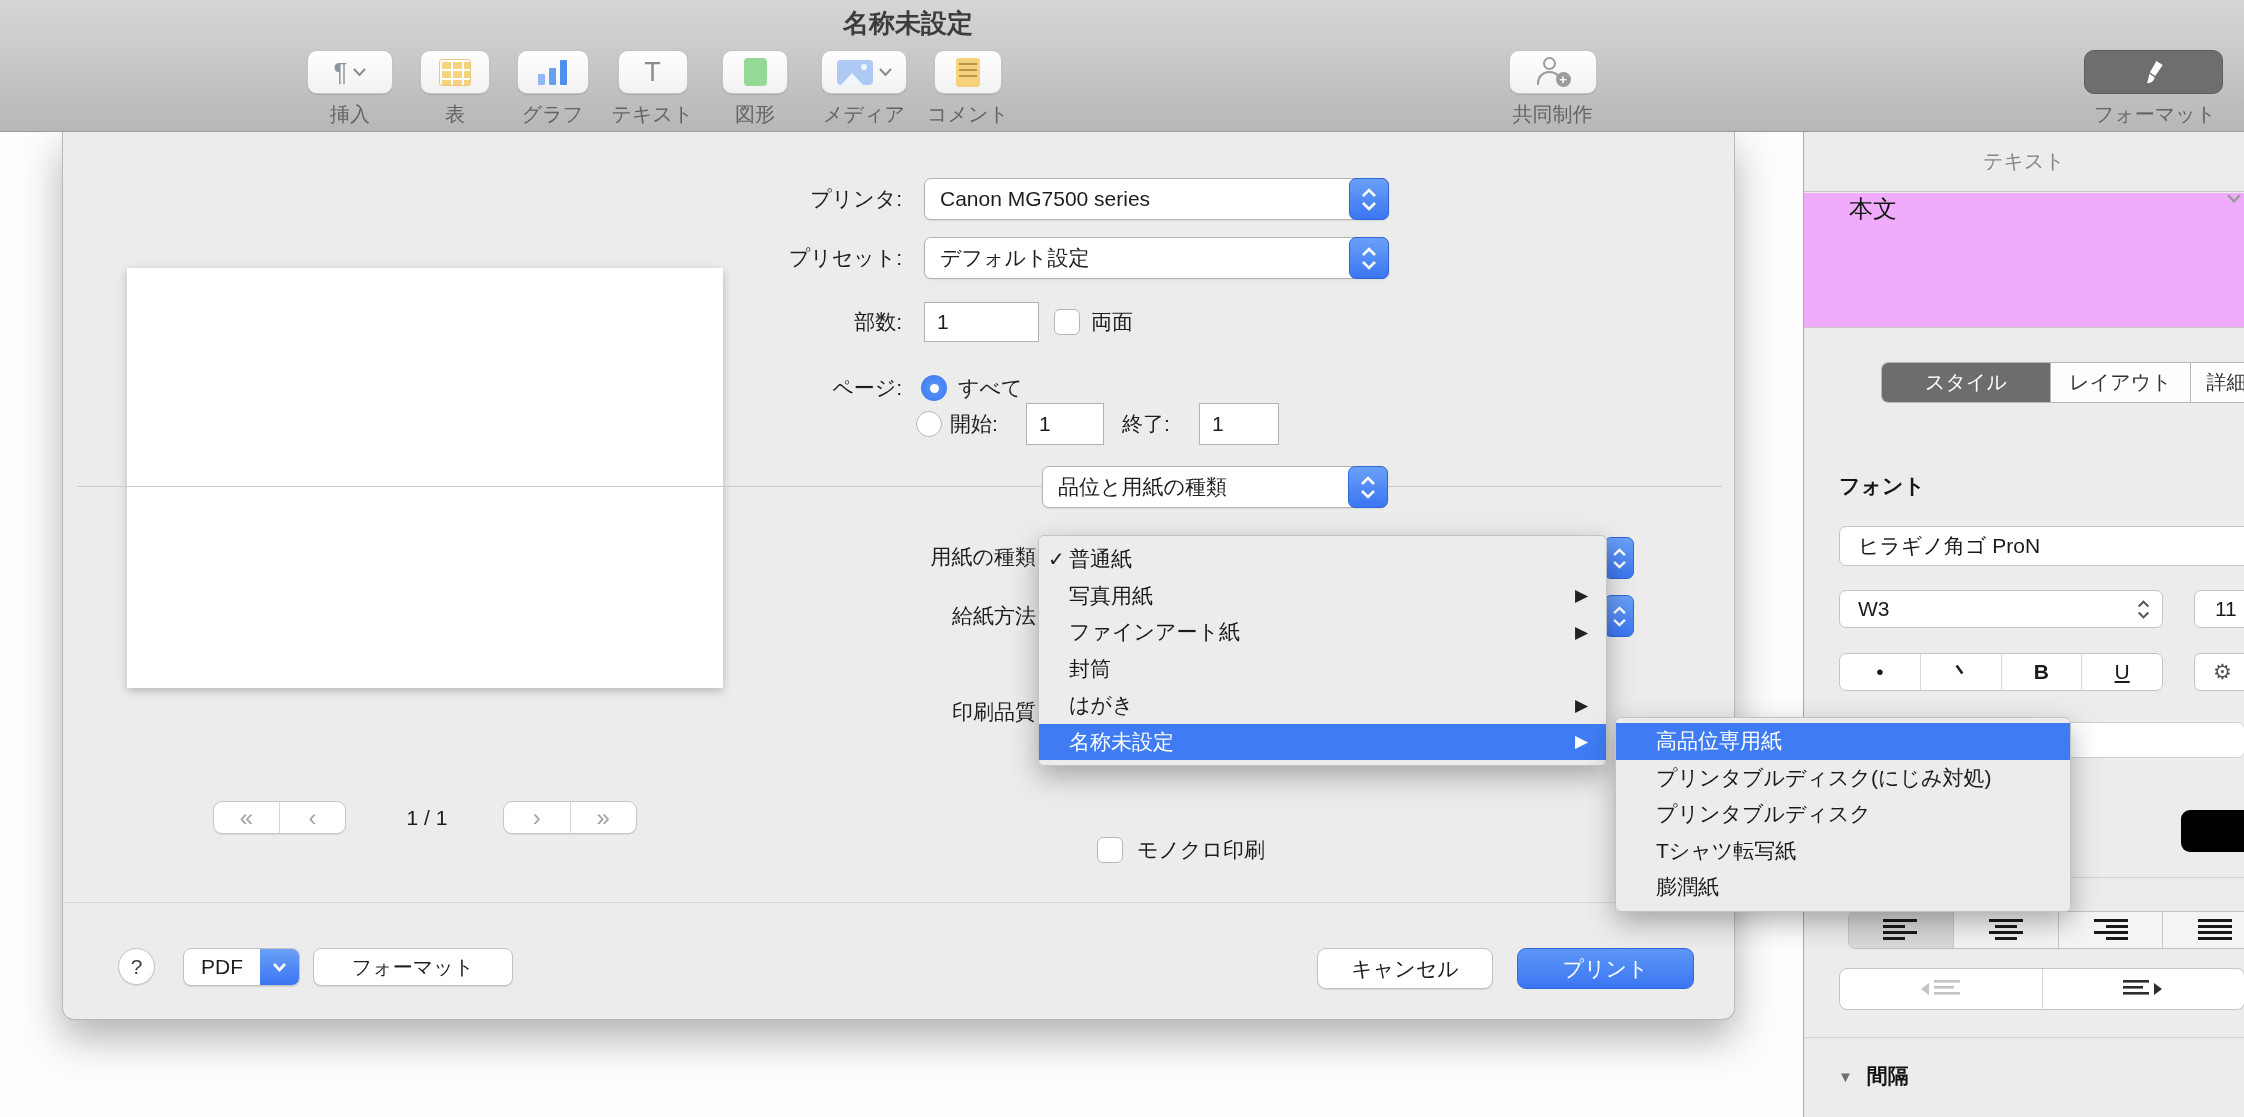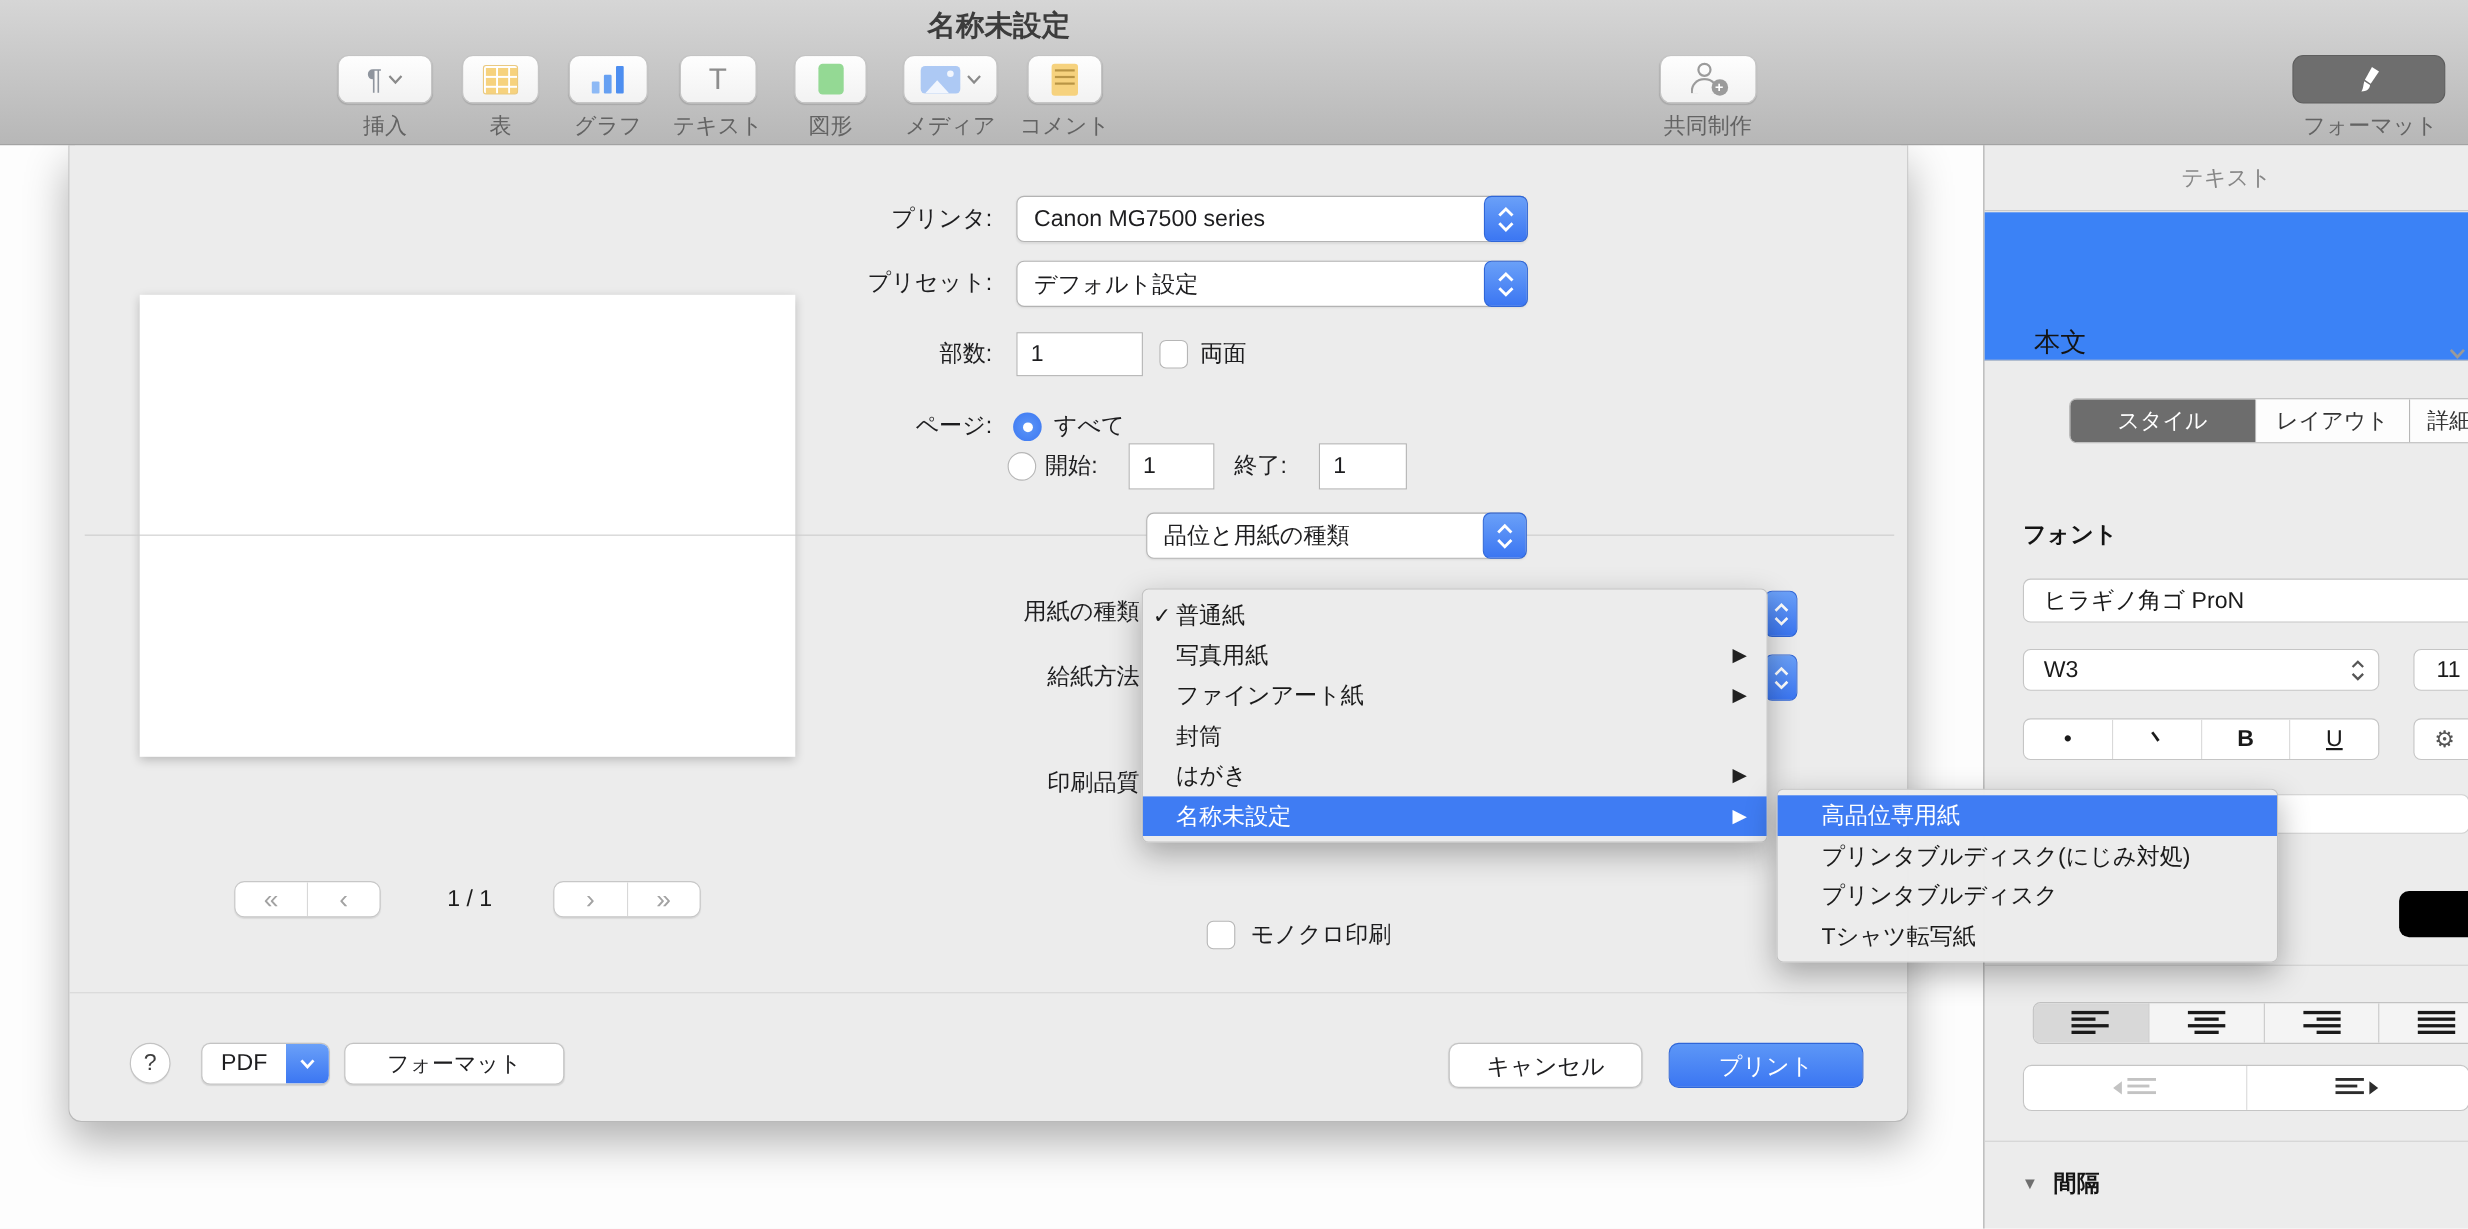--- a/index.html
+++ b/index.html
@@ -140,22 +140,22 @@
   .mrow .chk { position:absolute; left:9px; width:20px; font-size:20px; }
   .mrow .arr { position:absolute; right:18px; font-size:17px; color:#222; }
   .mrow.sel { background:#3f7cf3; color:#fff; }
   .mrow.sel .arr { color:#fff; }
 
   
   .panel { position:absolute; left:1803px; top:132px; width:441px; height:985px;
     background:#ececec; border-left:1px solid #ababab; overflow:hidden; z-index:4; }
   .ph { position:absolute; left:0; top:0; width:100%; height:60px; border-bottom:1px solid #c6c6c6;
     display:flex; align-items:center; justify-content:center; font-size:20px; color:#868686; }
-  .pstyle { position:absolute; left:0; top:61px; width:100%; height:135px; background:#3b82f6;
-    border-bottom:1px solid #c6c6c6; display:flex; align-items:flex-end; }
+  .pstyle { position:absolute; left:0; top:61px; width:100%; height:135px; background:#f0abfc;
+    border-bottom:1px solid #c6c6c6; display:flex; align-items:flex-start; }
   .pstyle .sname { margin-left:45px; font-size:24px; color:#141414; flex:1; }
   .pstyle .schev { margin-right:2px; }
   .ptabs { position:absolute; left:77px; top:230px; width:382px; height:41px; display:flex;
     border:1px solid #b7b7b7; border-radius:7px; overflow:hidden; background:#fdfdfd; }
   .ptabs .seg { display:flex; align-items:center; justify-content:center; font-size:20px; color:#333; }
   .ptabs .seg + .seg { border-left:1px solid #b7b7b7; }
   .ptabs .s1 { width:168px; background:#6d6d6d; color:#fff; }
   .ptabs .s2 { width:140px; } .ptabs .s3 { flex:1; }
   .pfont { position:absolute; left:35px; top:340px; font-size:21px; font-weight:700; color:#141414; }
   .ffield { position:absolute; left:35px; top:394px; width:420px; height:40px; background:#fff;
@@ -430,20 +430,23 @@
   </div>
   <div class="mrow">
     <span>プリンタブルディスク(にじみ対処)</span>
   </div>
   <div class="mrow">
     <span>プリンタブルディスク</span>
   </div>
   <div class="mrow">
     <span>Tシャツ転写紙</span>
   </div>
+  <div class="mrow">
+    <span>膨潤紙</span>
+  </div>
 </div>
 
 <div class="panel">
   <div class="ph">テキスト</div>
 
   <div class="pstyle">
     <span class="sname">本文</span>
     <svg class="schev" width="16" height="11" viewBox="0 0 16 11">
         <polyline points="2,2 8,8.5 14,2" fill="none" stroke="#9a9a9a" stroke-width="2.4"></polyline>
       </svg>

